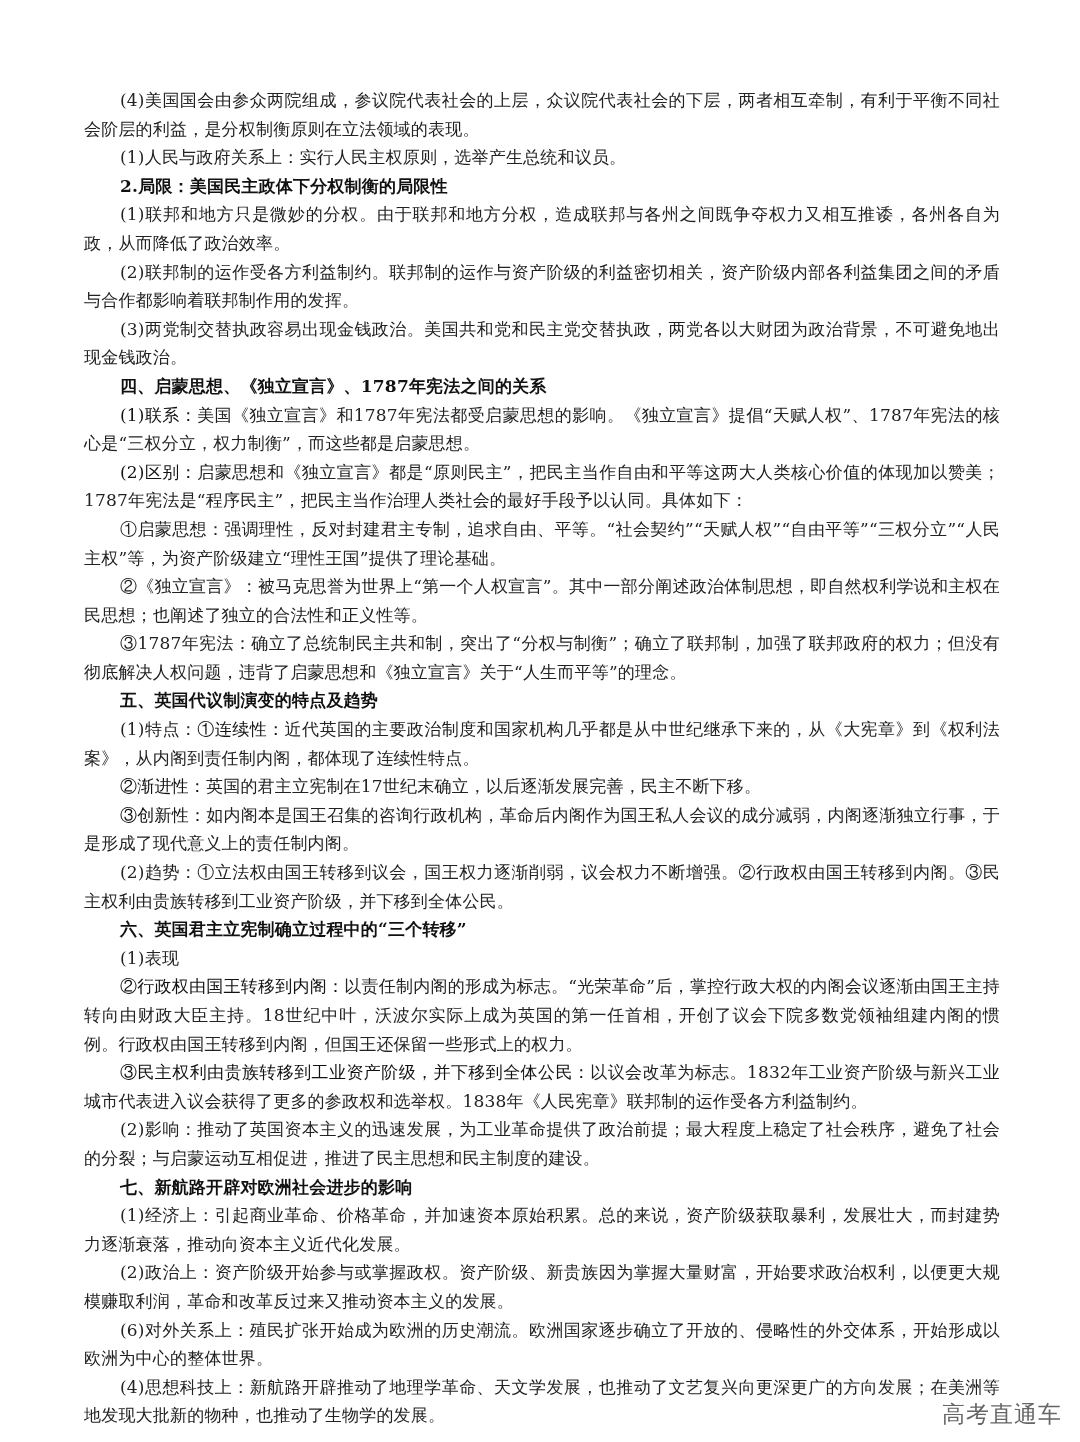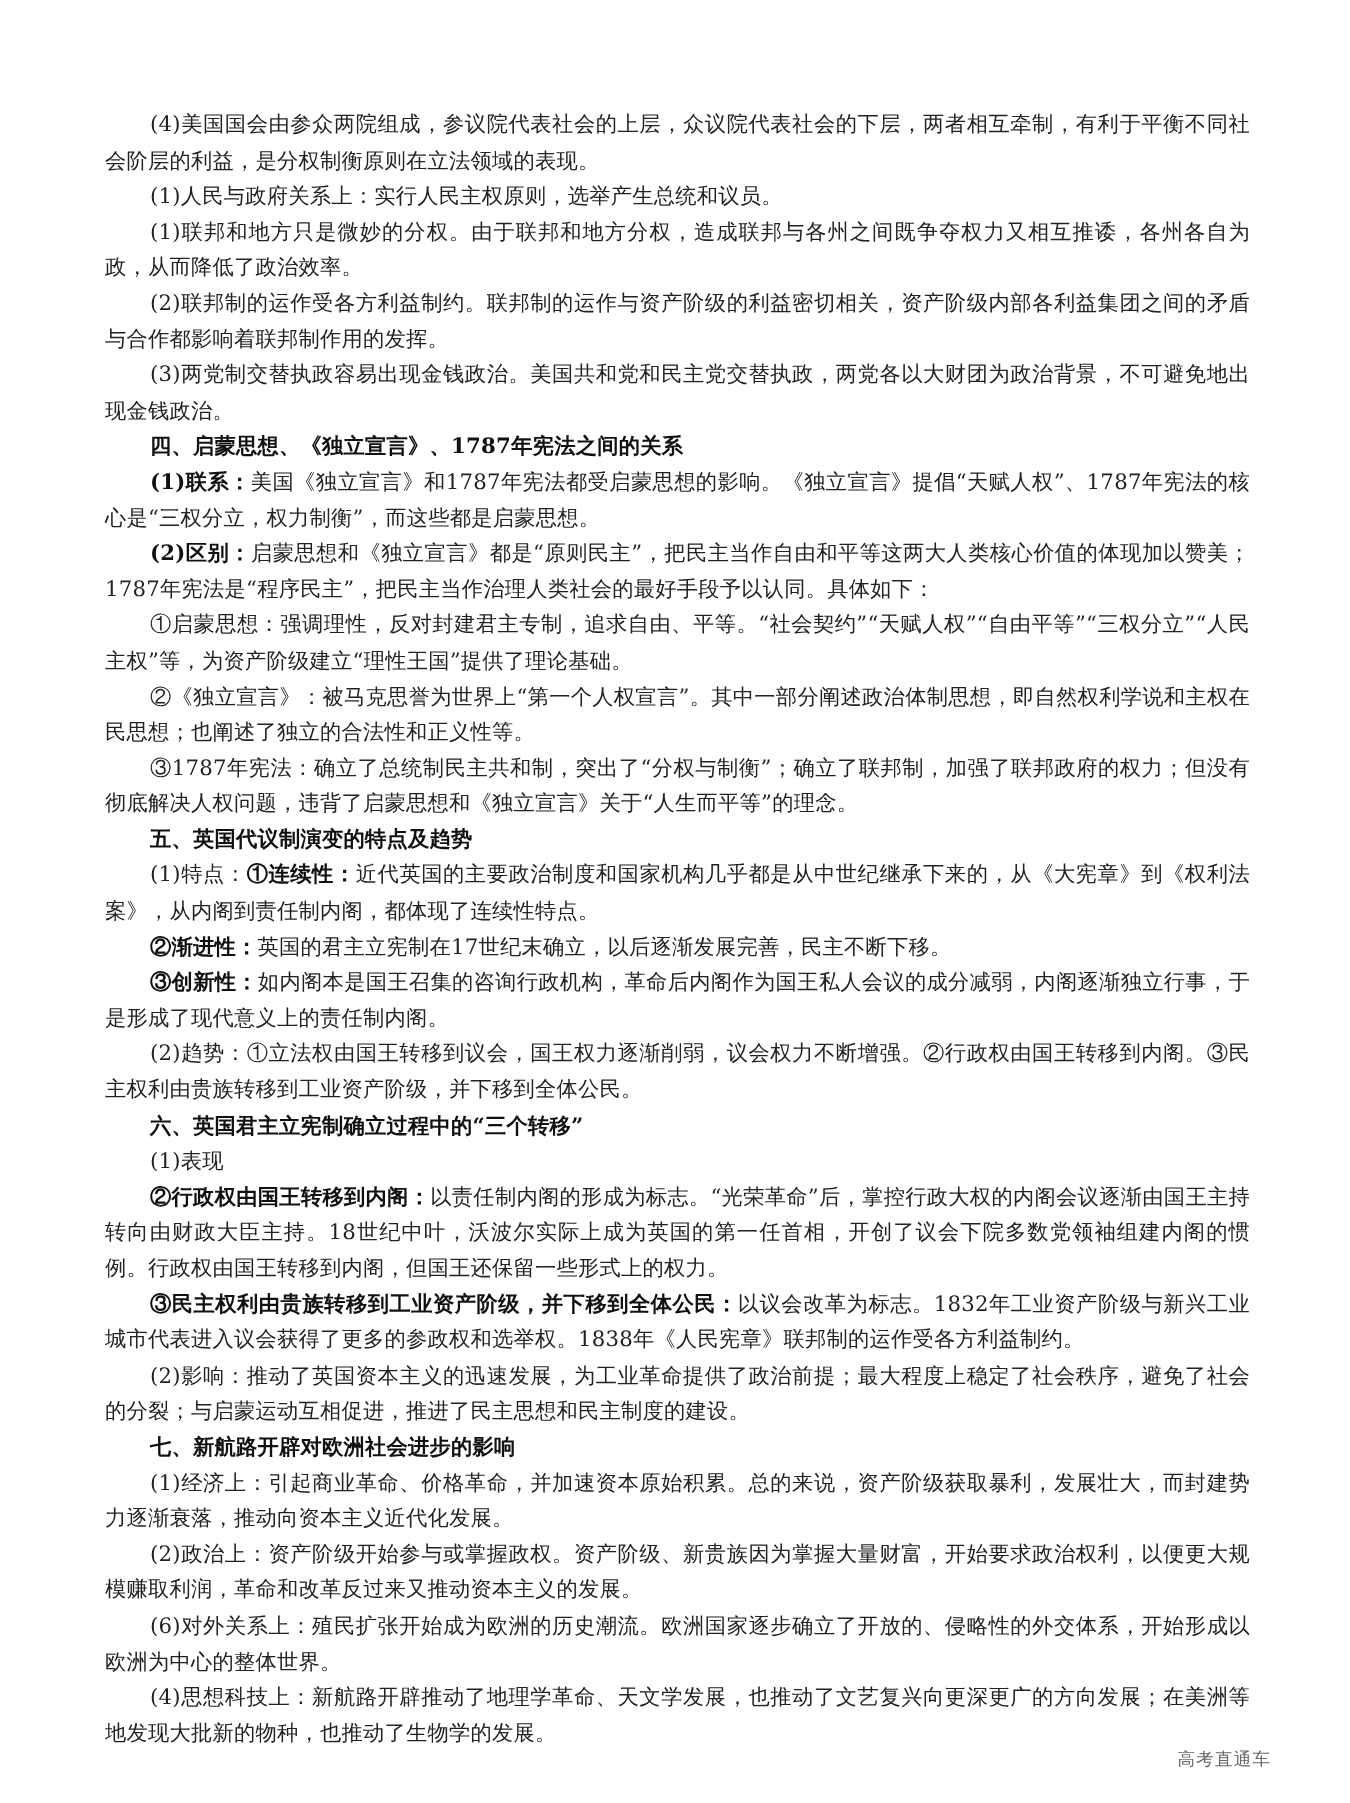--- a/index.html
+++ b/index.html
@@ -28,39 +28,40 @@
     margin: 0;
     text-align: justify;
     letter-spacing: 0.2px;
     white-space: normal;
   }
   .h {
     font-weight: bold;
     color: #111111;
   }
   .b {
-    font-weight: bold;
+    font-weight: normal;
     color: #111111;
   }
   .watermark {
     position: absolute;
     left: 942px;
     top: 1399px;
     font-family: "DejaVu Sans", "Liberation Sans", sans-serif;
-    font-size: 14px;
+    font-size: 23px;
     color: #666666;
     letter-spacing: 1px;
   }
 </style>
 </head>
 <body>
 
 <div class="page">
   <p class="p"><span>(4)美国国会由参众两院组成，参议院代表社会的上层，众议院代表社会的下层，两者相互牵制，有利于平衡不同社会阶层的利益，是分权制衡原则在立法领域的表现。</span></p>
   <p class="p"><span>(1)人民与政府关系上：实行人民主权原则，选举产生总统和议员。</span></p>
+  <p class="p h">2.局限：美国民主政体下分权制衡的局限性</p>
   <p class="p"><span>(1)联邦和地方只是微妙的分权。由于联邦和地方分权，造成联邦与各州之间既争夺权力又相互推诿，各州各自为政，从而降低了政治效率。</span></p>
   <p class="p"><span>(2)联邦制的运作受各方利益制约。联邦制的运作与资产阶级的利益密切相关，资产阶级内部各利益集团之间的矛盾与合作都影响着联邦制作用的发挥。</span></p>
   <p class="p"><span>(3)两党制交替执政容易出现金钱政治。美国共和党和民主党交替执政，两党各以大财团为政治背景，不可避免地出现金钱政治。</span></p>
   <p class="p h">四、启蒙思想、《独立宣言》、1787年宪法之间的关系</p>
   <p class="p"><span class="b">(1)联系：</span><span>美国《独立宣言》和1787年宪法都受启蒙思想的影响。《独立宣言》提倡“天赋人权”、1787年宪法的核心是“三权分立，权力制衡”，而这些都是启蒙思想。</span></p>
   <p class="p"><span class="b">(2)区别：</span><span>启蒙思想和《独立宣言》都是“原则民主”，把民主当作自由和平等这两大人类核心价值的体现加以赞美；1787年宪法是“程序民主”，把民主当作治理人类社会的最好手段予以认同。具体如下：</span></p>
   <p class="p"><span>①启蒙思想：强调理性，反对封建君主专制，追求自由、平等。“社会契约”“天赋人权”“自由平等”“三权分立”“人民主权”等，为资产阶级建立“理性王国”提供了理论基础。</span></p>
   <p class="p"><span>②《独立宣言》：被马克思誉为世界上“第一个人权宣言”。其中一部分阐述政治体制思想，即自然权利学说和主权在民思想；也阐述了独立的合法性和正义性等。</span></p>
   <p class="p"><span>③1787年宪法：确立了总统制民主共和制，突出了“分权与制衡”；确立了联邦制，加强了联邦政府的权力；但没有彻底解决人权问题，违背了启蒙思想和《独立宣言》关于“人生而平等”的理念。</span></p>
   <p class="p h">五、英国代议制演变的特点及趋势</p>

